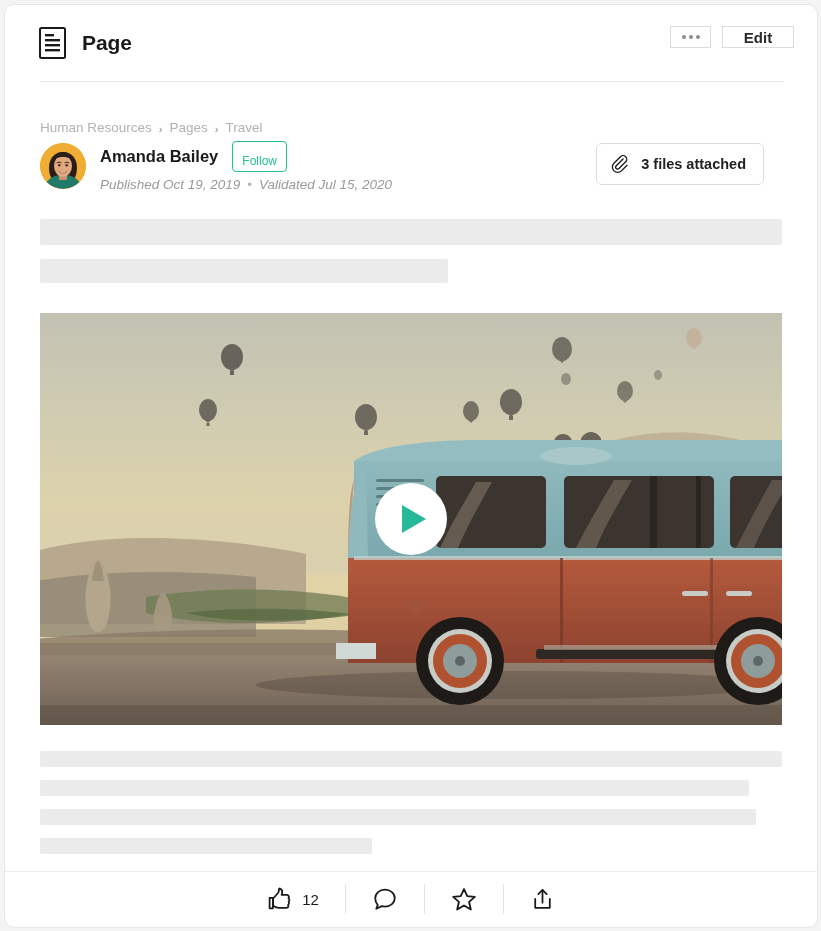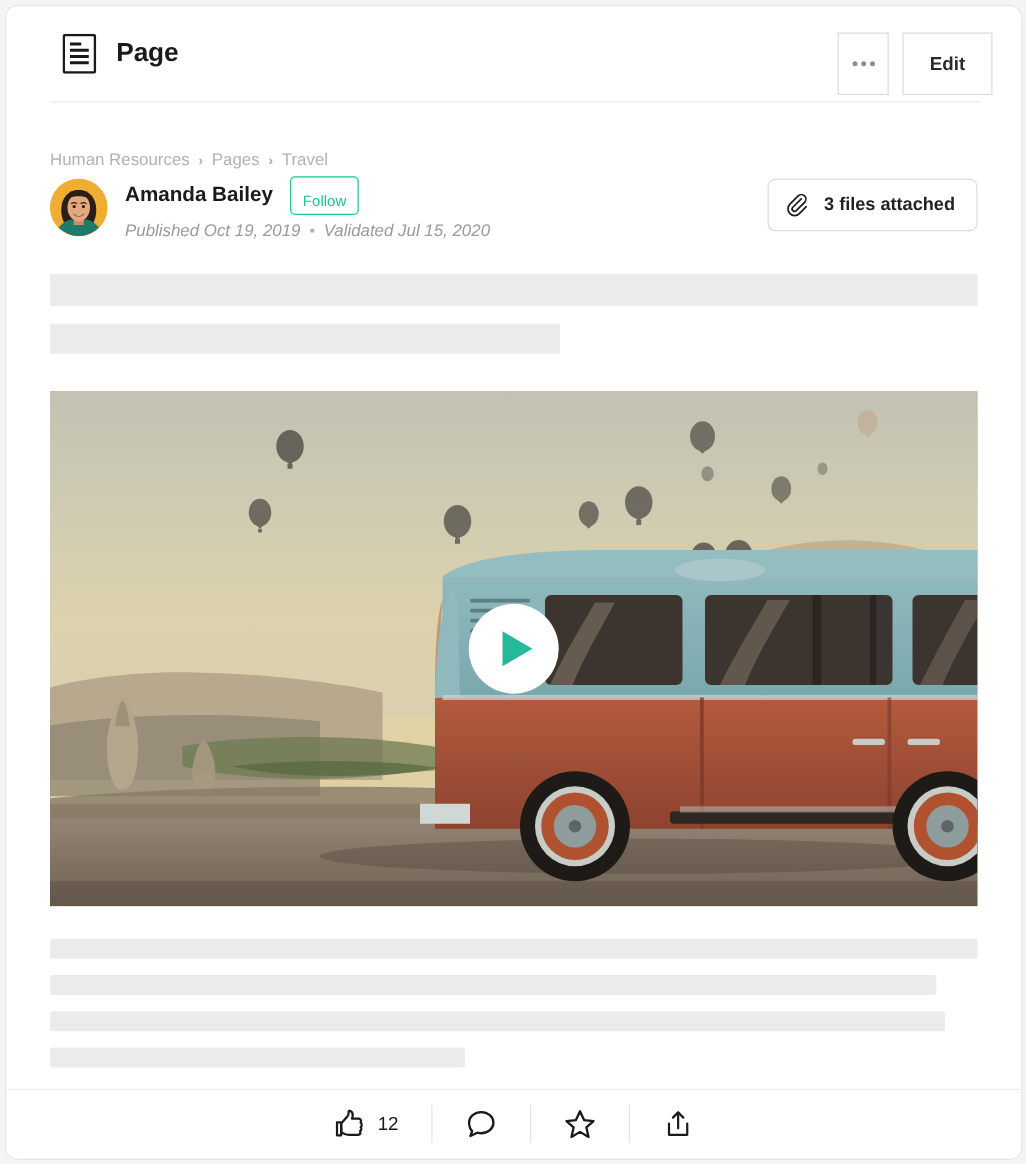--- a/index.html
+++ b/index.html
@@ -25,21 +25,21 @@
     overflow: hidden;
   }
 
   
   .topbar {
     position: relative;
     height: 77px;
   }
   .topbar-left {
     position: absolute;
-    left: 45px;
+    left: 34px;
     top: 22px;
     display: flex;
     align-items: center;
     gap: 16px;
   }
   .doc-icon { width: 27px; height: 32px; display: block; }
   .page-title {
     font-size: 21px;
     font-weight: bold;
     color: #1a1a1a;
@@ -47,21 +47,21 @@
   }
   .topbar-right {
     position: absolute;
     right: 23px;
     top: 21px;
     display: flex;
     align-items: center;
     gap: 11px;
   }
   .btn {
-    height: 50px;
+    height: 22px;
     border: 1px solid #dcdcdc;
     border-radius: 0;
     background: #fff;
     display: flex;
     align-items: center;
     justify-content: center;
     font-size: 15px;
     font-weight: bold;
     color: #2b2b2b;
     cursor: pointer;
@@ -135,21 +135,21 @@
     color: #9a9a9a;
     display: flex;
     align-items: center;
     gap: 7px;
     font-style: italic;
   }
   .author-dates .bullet { font-size: 13px; color: #b5b5b5; }
 
   .files-btn {
     position: absolute;
-    right: 0;
+    right: 18px;
     top: 0;
     height: 42px;
     padding: 0 17px 0 14px;
     border: 1px solid #dcdcdc;
     border-radius: 6px;
     background: #fff;
     display: flex;
     align-items: center;
     gap: 11px;
     font-size: 14.5px;

